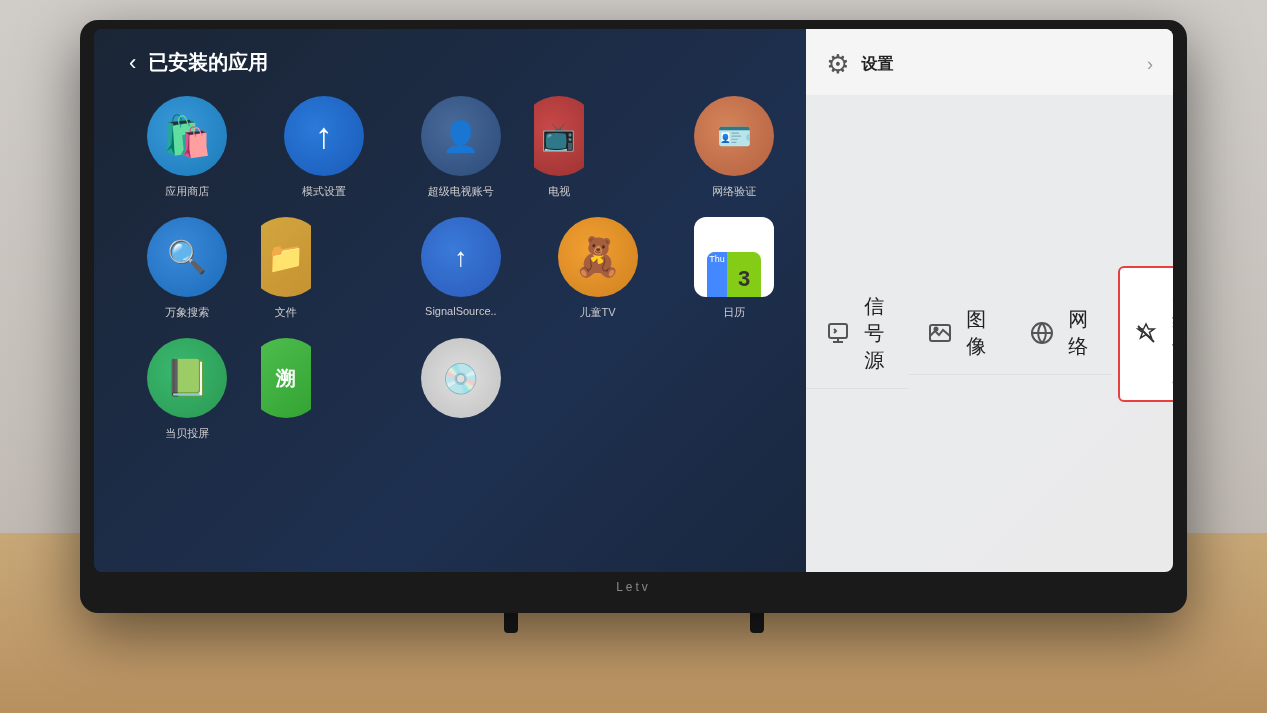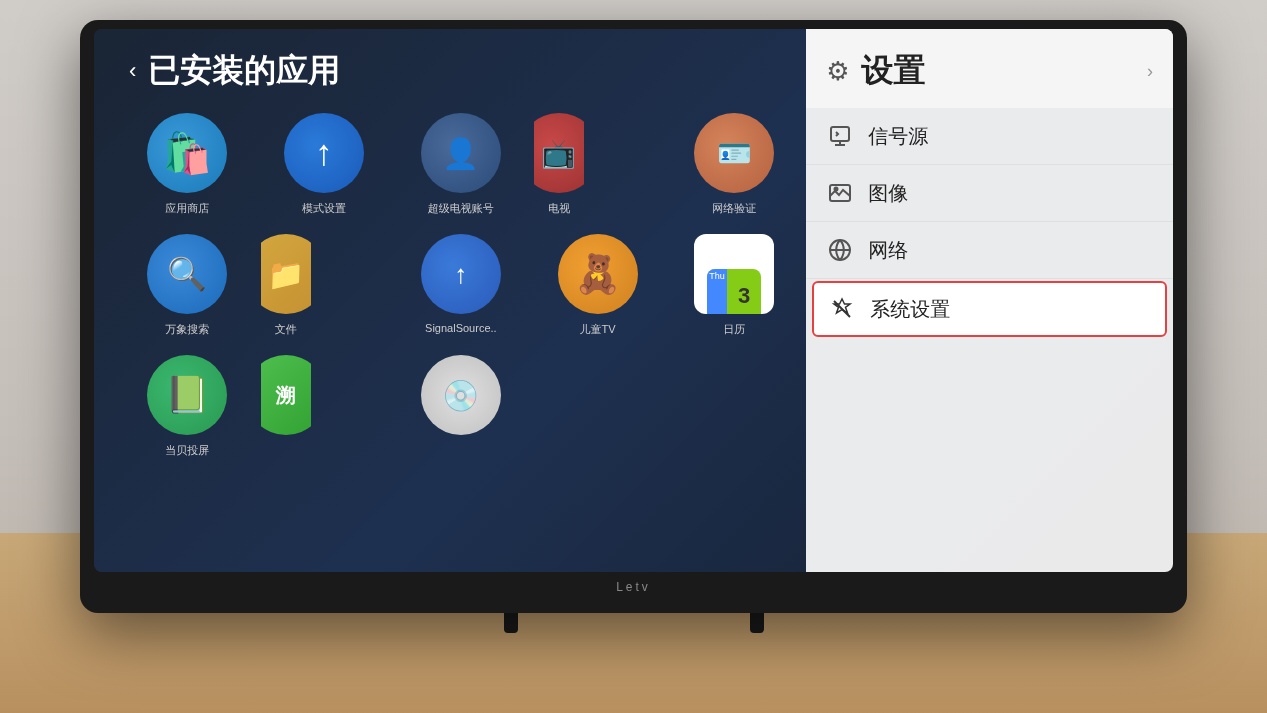--- a/index.html
+++ b/index.html
@@ -123,21 +123,21 @@
     }
 
     .back-arrow {
       color: white;
       font-size: 22px;
       margin-right: 12px;
     }
 
     .page-title {
       color: white;
-      font-size: 32px;
+      font-size: 20px;
       font-weight: bold;
     }
 
     .app-grid {
       display: grid;
       grid-template-columns: repeat(5, 1fr);
       gap: 18px 10px;
       padding-right: 10px;
     }
 
@@ -197,40 +197,41 @@
 
     .settings-header {
       display: flex;
       align-items: center;
       padding: 20px 20px 15px 20px;
       gap: 12px;
       background: rgba(245,245,245,0.95);
     }
 
     .settings-title {
-      font-size: 32px;
+      font-size: 16px;
       font-weight: bold;
       color: #222;
     }
 
     .settings-gear {
       font-size: 26px;
       color: #555;
     }
 
     .settings-chevron {
       margin-left: auto;
       color: #999;
       font-size: 18px;
     }
 
     .settings-menu {
       flex: 1;
       display: flex;
-      flex-direction: column;
+      flex-direction: row;
+      align-items: center;
     }
 
     .menu-item {
       display: flex;
       align-items: center;
       padding: 14px 20px;
       gap: 14px;
       cursor: pointer;
       border-bottom: 1px solid rgba(0,0,0,0.05);
     }

